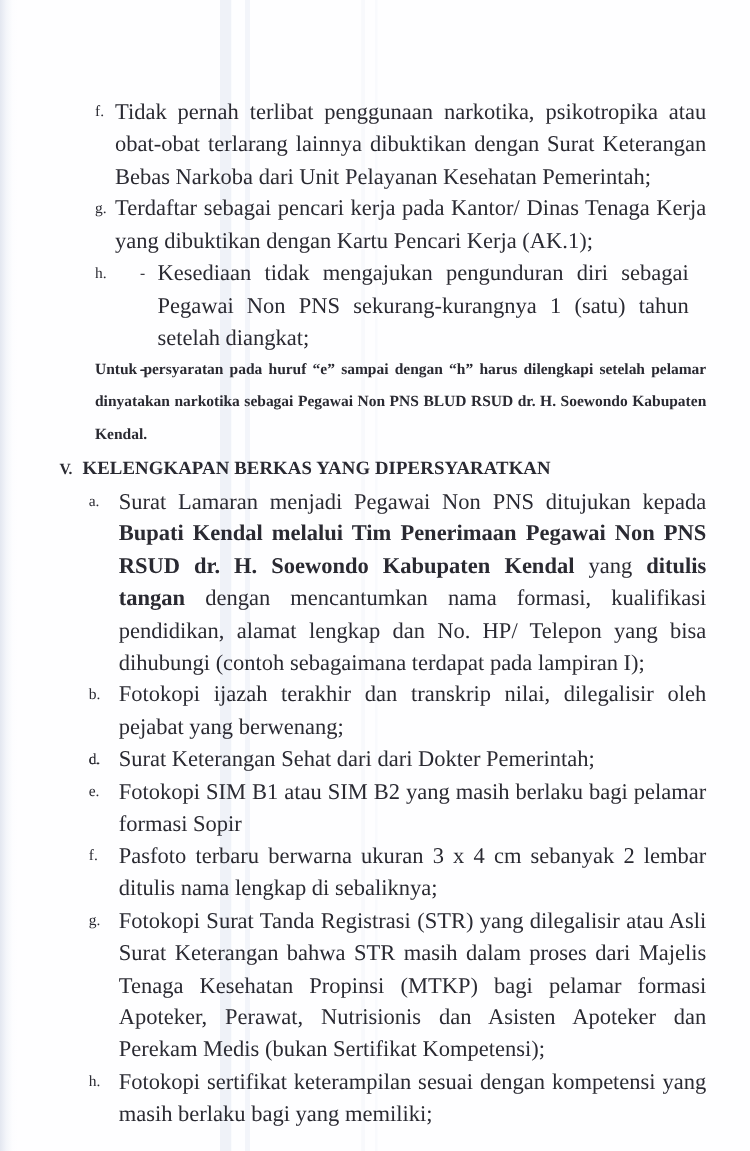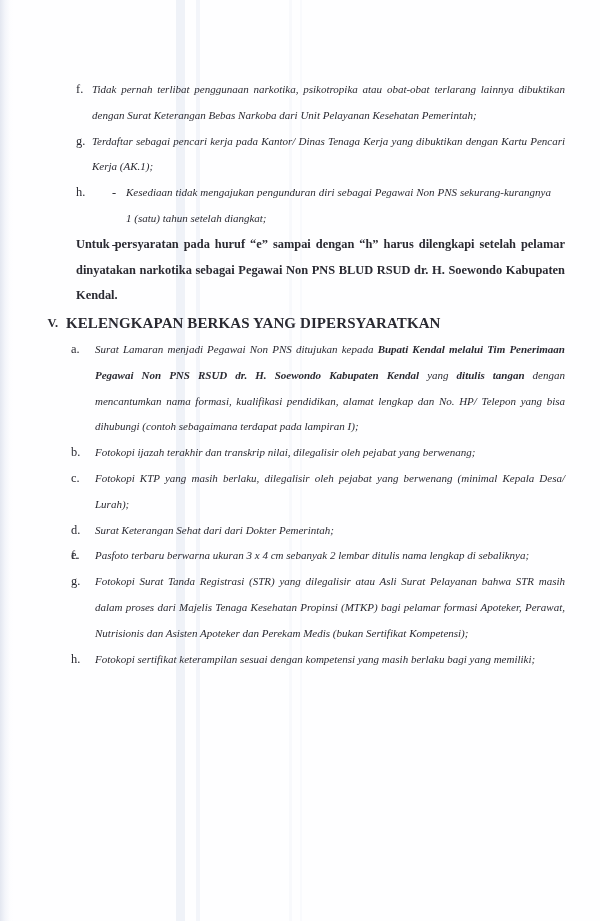--- a/index.html
+++ b/index.html
@@ -40,26 +40,25 @@
   .scan-band.b4 { left: 300px; width: 2px;  background: rgba(230,235,245,0.18); }
 
   .content {
     position: absolute;
     left: 0; top: 0;
     width: 600px;
   }
 
   
   .txt {
-    font-size: 11px;
+    font-size: 18px;
     line-height: 25.8px;
     text-align: justify;
     text-justify: inter-word;
     margin: 0;
-    font-style: italic;
   }
   b { font-weight: bold; }
 
   
   .row {
     position: relative;
     margin: 0;
   }
   .marker {
     position: absolute;
@@ -172,36 +171,36 @@
         <div class="row lvl-b">
           <span class="marker">a.</span>
           <p class="txt body"><span>Surat Lamaran menjadi Pegawai Non PNS ditujukan kepada </span><b>Bupati Kendal melalui Tim Penerimaan Pegawai Non PNS RSUD dr. H. Soewondo Kabupaten Kendal</b><span> yang </span><b>ditulis tangan</b><span> dengan mencantumkan nama formasi, kualifikasi pendidikan, alamat lengkap dan No. HP/ Telepon yang bisa dihubungi (contoh sebagaimana terdapat pada lampiran I);</span></p>
         </div>
         <div class="row lvl-b">
           <span class="marker">b.</span>
           <p class="txt body"><span>Fotokopi ijazah terakhir dan transkrip nilai, dilegalisir oleh pejabat yang berwenang;</span></p>
         </div>
         <div class="row lvl-b">
           <span class="marker">c.</span>
-          <p class="txt body"><span>Fotokopi KTP yang masih berlaku, dilegalisir oleh pejabat yang berwenang (minimal Kepala Desa/ Lurah);</span></p>
         </div>
         <div class="row lvl-b">
           <span class="marker">d.</span>
           <p class="txt body"><span>Surat Keterangan Sehat dari dari Dokter Pemerintah;</span></p>
         </div>
         <div class="row lvl-b">
           <span class="marker">e.</span>
+          <p class="txt body"><span>Fotokopi SIM B1 atau SIM B2  yang masih berlaku bagi pelamar formasi Sopir</span></p>
         </div>
         <div class="row lvl-b">
           <span class="marker">f.</span>
           <p class="txt body"><span>Pasfoto terbaru berwarna ukuran 3 x 4 cm sebanyak 2 lembar ditulis nama lengkap di sebaliknya;</span></p>
         </div>
         <div class="row lvl-b">
           <span class="marker">g.</span>
-          <p class="txt body"><span>Fotokopi Surat Tanda Registrasi (STR) yang dilegalisir atau Asli Surat Pelayanan bahwa STR masih dalam proses dari Majelis Tenaga Kesehatan Propinsi (MTKP) bagi pelamar formasi Apoteker, Perawat, Nutrisionis dan Asisten Apoteker dan Perekam Medis (bukan Sertifikat Kompetensi);</span></p>
+          <p class="txt body"><span>Fotokopi Surat Tanda Registrasi (STR) yang dilegalisir atau Asli Surat Keterangan bahwa STR masih dalam proses dari Majelis Tenaga Kesehatan Propinsi (MTKP) bagi pelamar formasi Apoteker, Perawat, Nutrisionis dan Asisten Apoteker dan Perekam Medis (bukan Sertifikat Kompetensi);</span></p>
         </div>
         <div class="row lvl-b">
           <span class="marker">h.</span>
           <p class="txt body"><span>Fotokopi sertifikat keterampilan sesuai dengan kompetensi yang masih berlaku bagi yang memiliki;</span></p>
         </div>
       </div>
 
   </div>
 </div>
 

